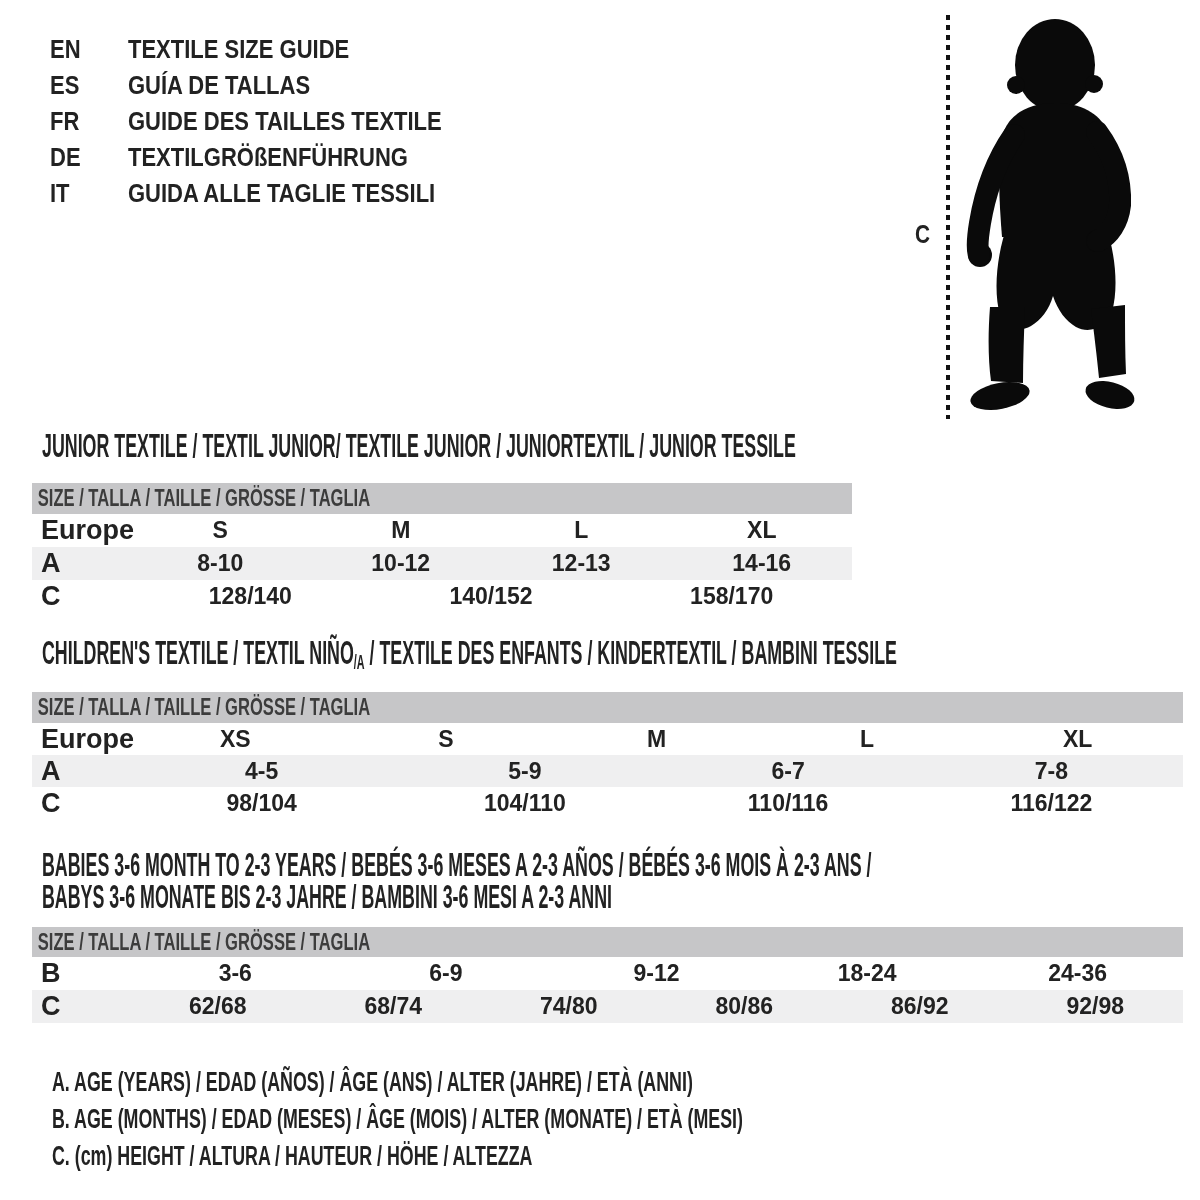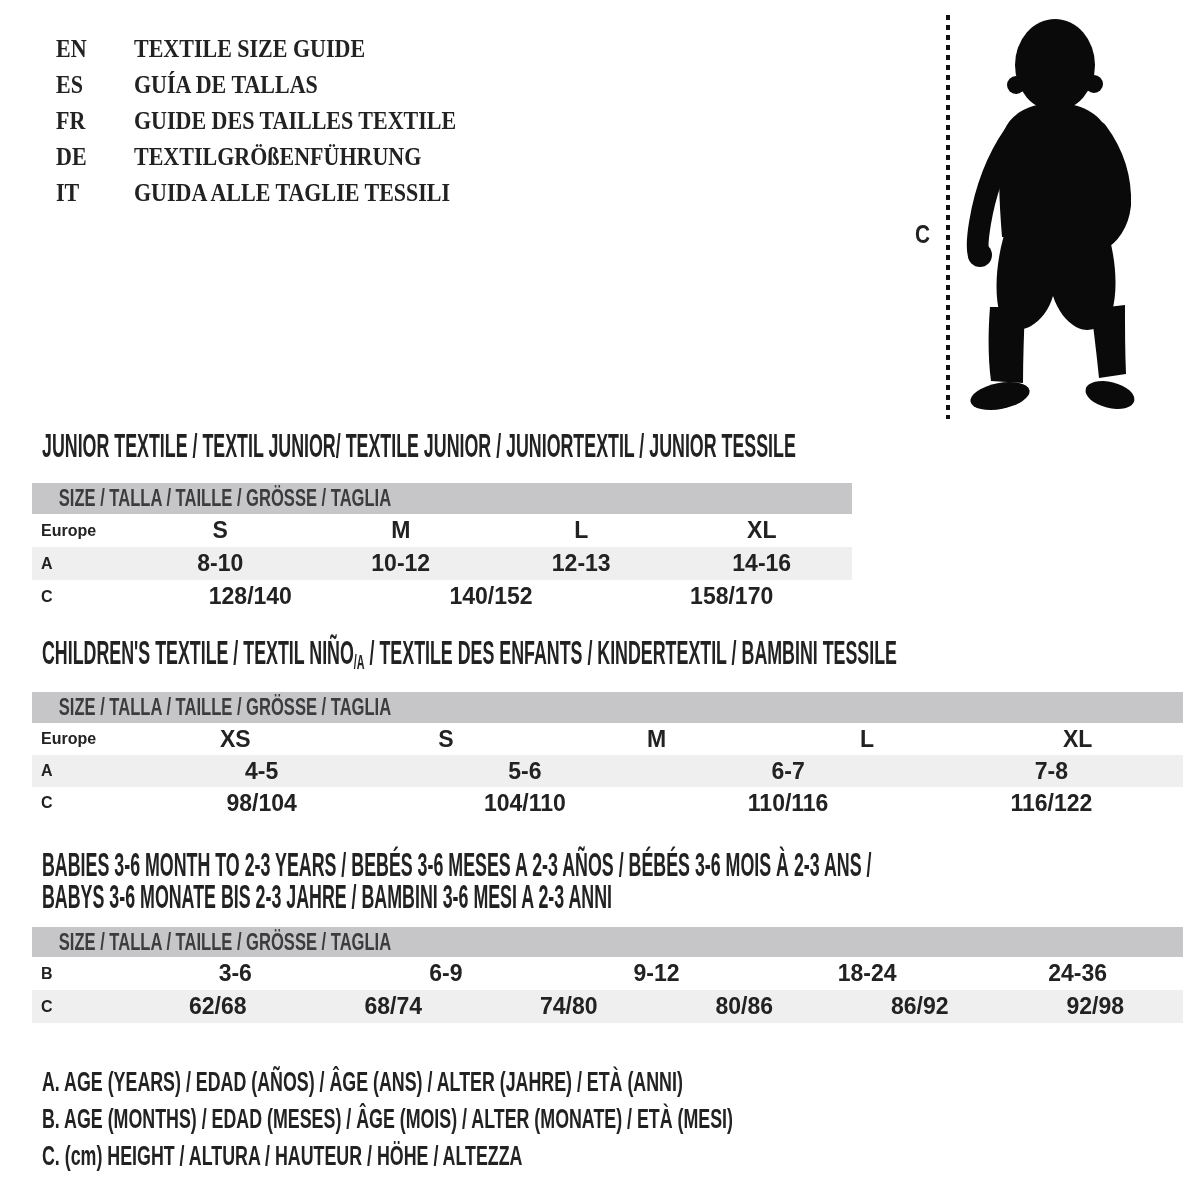--- a/index.html
+++ b/index.html
@@ -1,50 +1,50 @@
 <!DOCTYPE html>
 <html><head>
 <meta charset="utf-8">
 <style>
   html,body{margin:0;padding:0;background:#fff;}
   .page{position:relative;width:1200px;height:1200px;background:#ffffff;overflow:hidden;
         font-family:"Liberation Sans",sans-serif;color:#222;}
 
   
-  .lang-list{position:absolute;left:56px;top:31px;font-family:Liberation Serif, serif;}
+  .lang-list{position:absolute;left:50px;top:31px;}
   .lang-row{height:36px;line-height:36px;white-space:nowrap;}
   .lang-code,.lang-label{display:inline-block;font-size:25px;font-weight:700;
         transform:scaleX(.88);transform-origin:0 50%;vertical-align:top;}
   .lang-code{width:78px;}
 
   
   .measure-label{position:absolute;left:915px;top:219px;font-size:26px;font-weight:700;
         transform:scaleX(.8);transform-origin:0 50%;}
   .measure-line{position:absolute;left:946px;top:15px;width:4px;height:404px;
         background-image:repeating-linear-gradient(to bottom,#111 0 5px,transparent 5px 10px);}
   .silhouette{position:absolute;left:958px;top:15px;}
 
   
   .sec-title{position:absolute;left:42px;font-size:33px;font-weight:700;line-height:32px;
         white-space:nowrap;transform:scaleX(.54);transform-origin:0 0;}
   .sub{font-size:20px;vertical-align:-5px;}
 
   
   .size-table{position:absolute;left:32px;}
-  .size-bar{height:31px;line-height:31px;background:#c6c6c8;overflow:hidden;padding-left:21px;}
+  .size-bar{height:31px;line-height:31px;background:#c6c6c8;overflow:hidden;}
   .size-bar span{display:inline-block;padding-left:8px;font-size:23px;font-weight:700;
         color:#3c3c3c;transform:scaleX(.72);transform-origin:0 50%;white-space:nowrap;}
   .trow{display:flex;height:33px;line-height:33px;}
   .h32 .trow{height:32px;line-height:32px;}
   .trow.striped{background:#efeff0;}
-  .rlabel{width:98px;padding-left:9px;box-sizing:border-box;font-size:16px;font-weight:700;}
+  .rlabel{width:98px;padding-left:9px;box-sizing:border-box;font-size:27px;font-weight:700;}
   .cell{flex:1;text-align:center;font-size:23px;font-weight:700;}
 
   
-  .legend{position:absolute;left:42px;top:1064px;}
+  .legend{position:absolute;left:52px;top:1064px;}
   .legend-line{height:37px;line-height:37px;font-size:27px;font-weight:700;
         white-space:nowrap;transform:scaleX(.66);transform-origin:0 50%;}
 </style>
 </head>
 <body>
 
 <div class="page">
 
   <div class="lang-list">
     <div class="lang-row">
@@ -124,21 +124,21 @@
       <span class="rlabel">Europe</span>
       <span class="cell">XS</span>
       <span class="cell">S</span>
       <span class="cell">M</span>
       <span class="cell">L</span>
       <span class="cell">XL</span>
     </div>
     <div class="trow striped">
       <span class="rlabel">A</span>
       <span class="cell">4-5</span>
-      <span class="cell">5-6</span>
+      <span class="cell">5-9</span>
       <span class="cell">6-7</span>
       <span class="cell">7-8</span>
     </div>
     <div class="trow">
       <span class="rlabel">C</span>
       <span class="cell">98/104</span>
       <span class="cell">104/110</span>
       <span class="cell">110/116</span>
       <span class="cell">116/122</span>
     </div>

